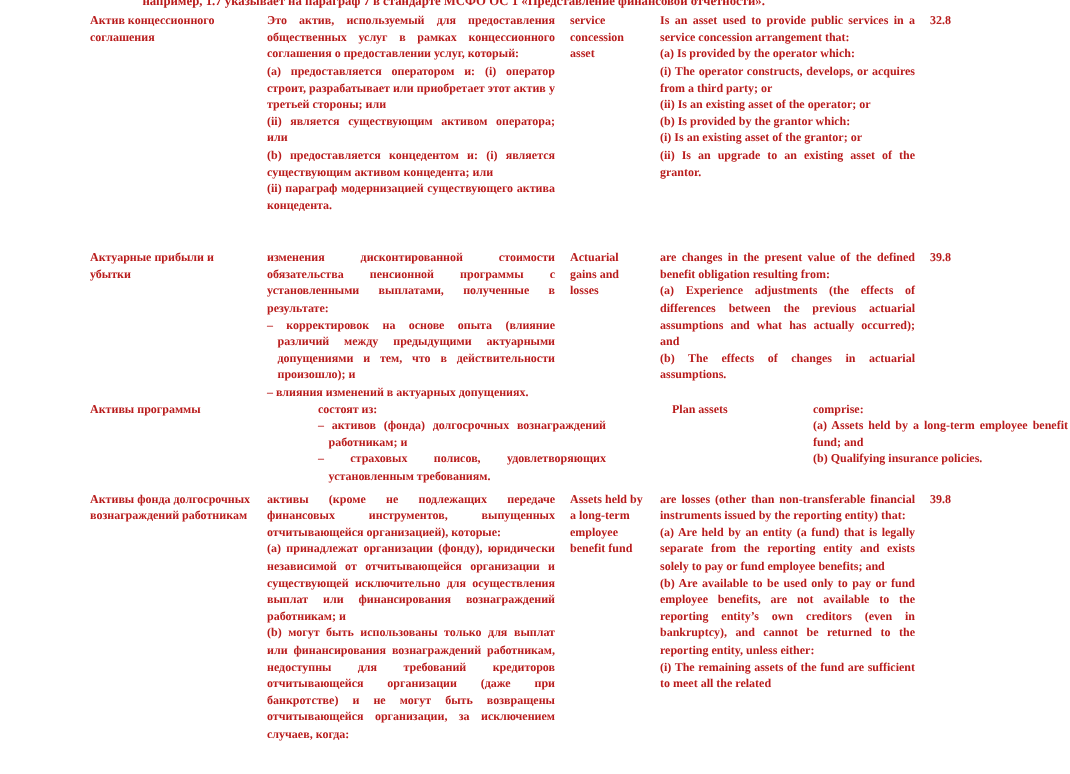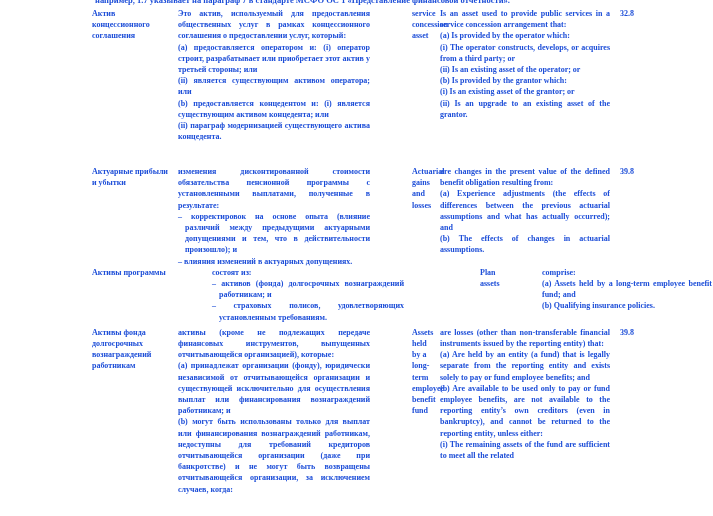--- a/index.html
+++ b/index.html
@@ -2,21 +2,21 @@
 <html><head>
 <meta charset="utf-8">
 <style>
   html, body { margin: 0; padding: 0; background: #ffffff; }
   .page {
     position: relative;
     width: 713px;
     height: 516px;
     overflow: hidden;
     background: #ffffff;
-    color: #1d4ed8;
+    color: #b91c1c;
     font-family: "Liberation Serif", serif;
     font-weight: bold;
   }
   .top-clip {
     height: 8px;
     overflow: hidden;
   }
   .top-line {
     font-size: 8.5px;
     line-height: 12px;
@@ -36,21 +36,21 @@
   .tbody { margin-left: 60px; }
   .trow {
     display: grid;
     grid-template-columns: 118px 202px 60px 180px 48px;
     font-size: 8px;
     line-height: 11.2px;
     align-items: start;
   }
   .cell { padding-right: 10px; box-sizing: border-box; }
   .cell p { margin: 0; text-align: justify; }
-  .cell.c-term-ru, .cell.c-term-en { text-align: left; margin-left: 32px; }
+  .cell.c-term-ru, .cell.c-term-en { text-align: left; }
   .cell.c-source { padding-right: 0; }
   .c-def-ru p.hang { padding-left: 7px; text-indent: -7px; }
 </style>
 </head>
 <body>
 
 <div class="page">
 
   <div class="top-clip">
     <div class="top-line">например, 1.7 указывает на параграф 7 в стандарте МСФО ОС 1 «Представление финансовой отчетности».</div>

